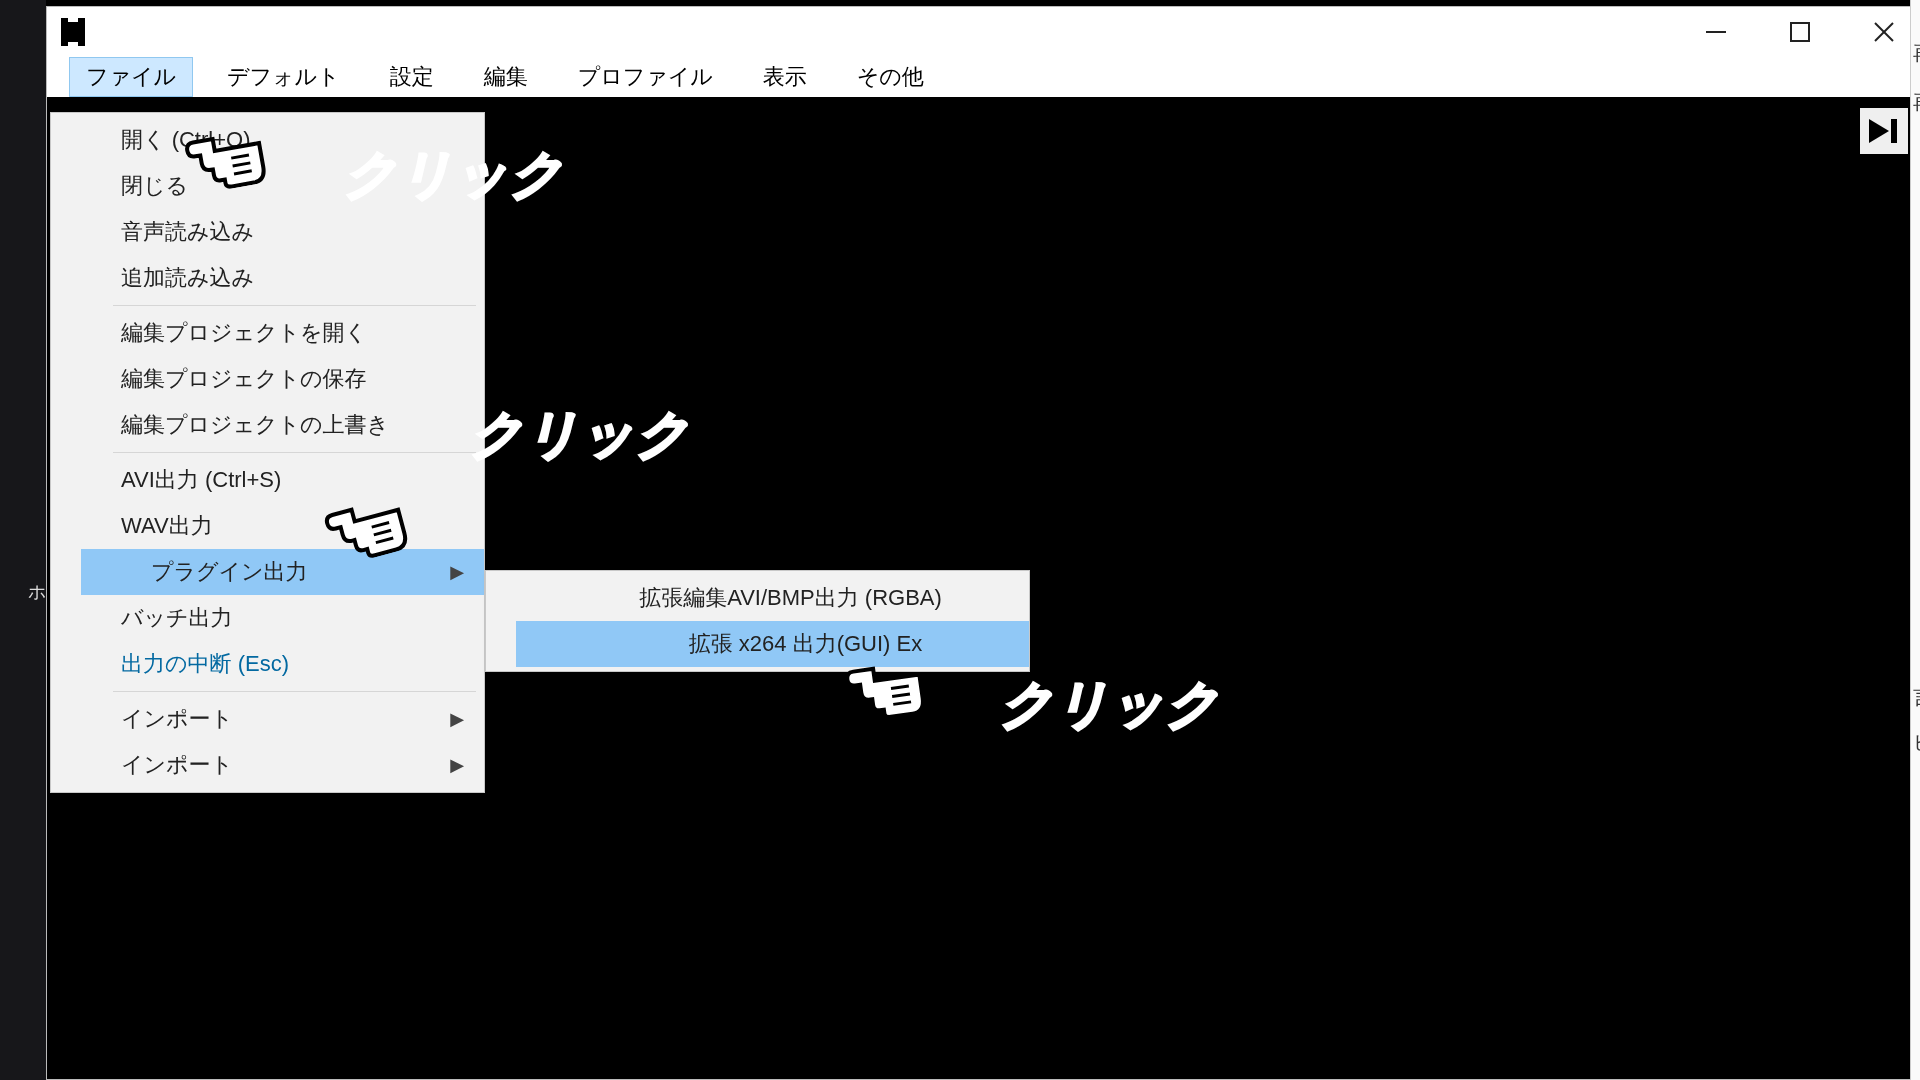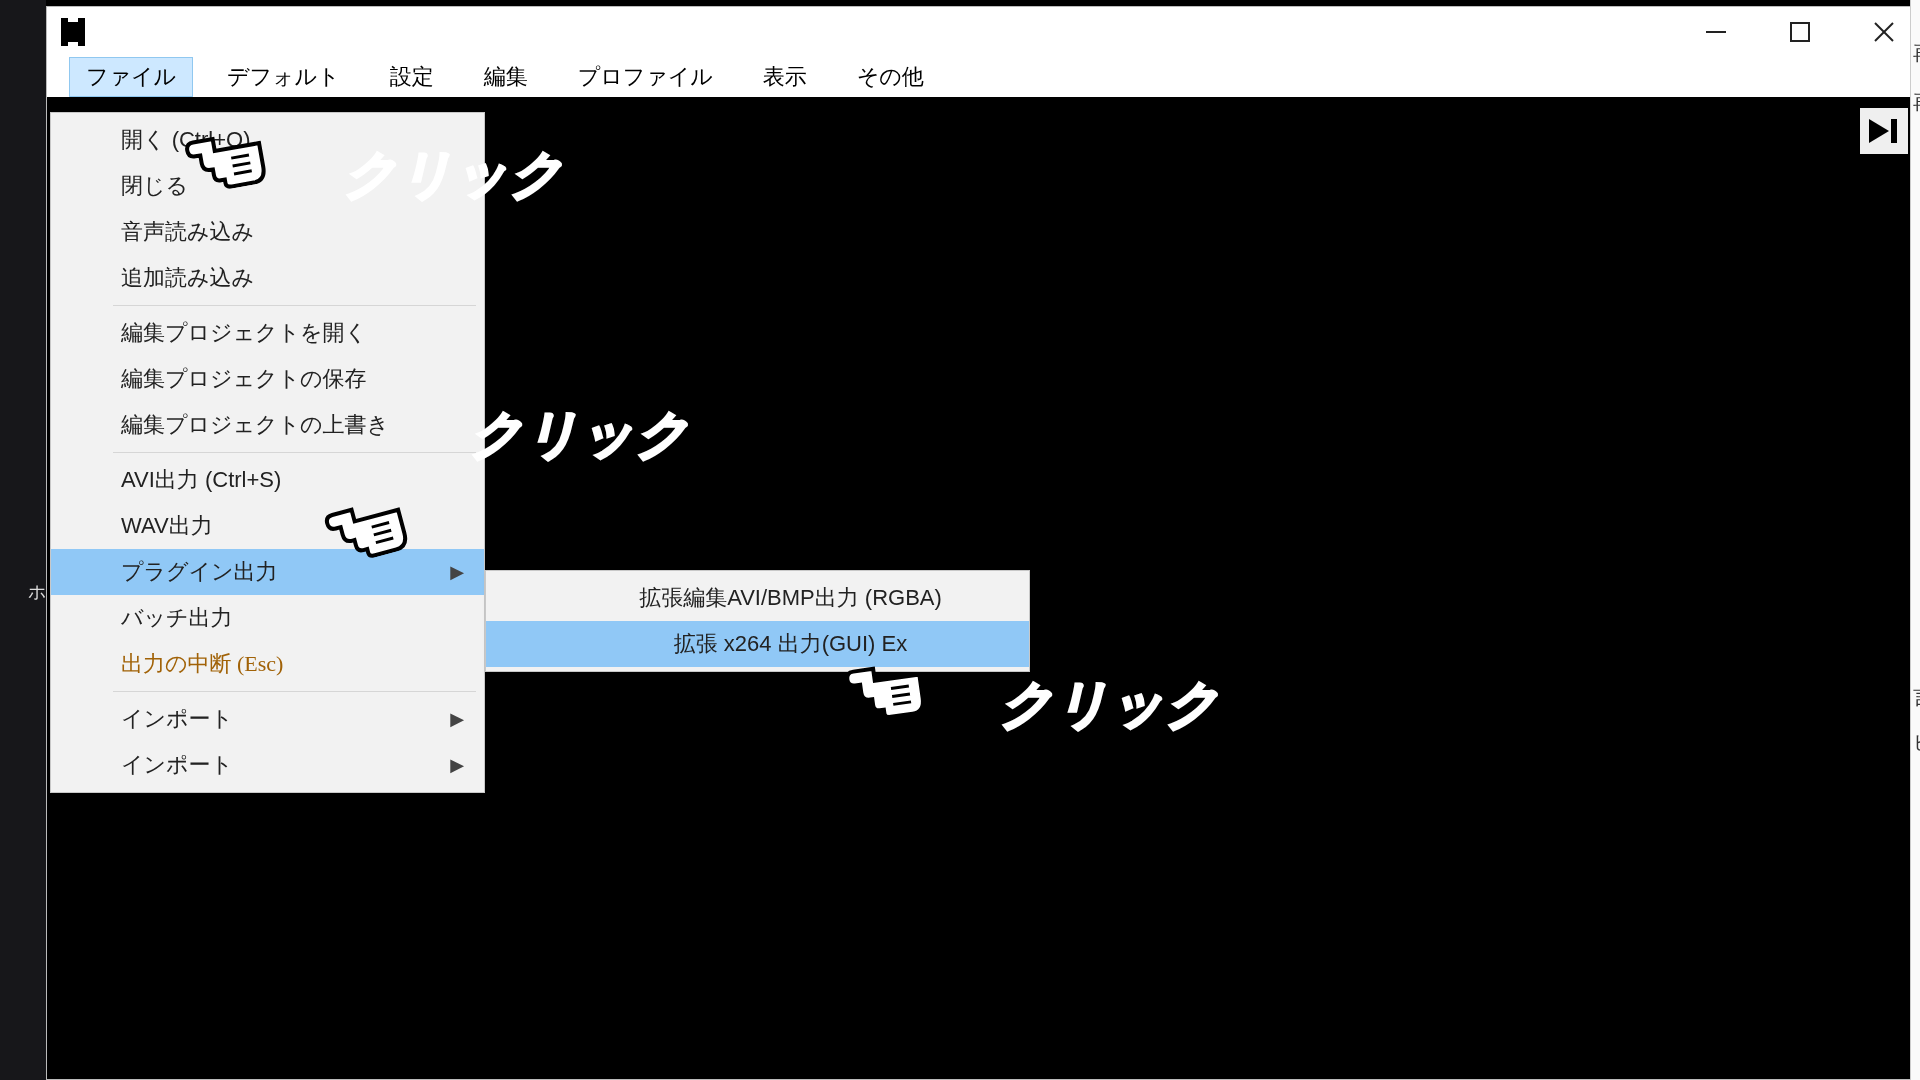--- a/index.html
+++ b/index.html
@@ -18,22 +18,22 @@
 .menubar { display: flex; gap: 2px; padding: 0 6px; height: 40px; align-items: stretch; }
 .menubar-item { padding: 6px 16px 6px 16px; font-size: 22px; display: flex; align-items: center; margin-left: 16px; }
 .menubar-item.active { background: #cde8ff; border: 1px solid #90c8f0; }
 .viewport { position: absolute; left: 0; right: 0; top: 90px; bottom: 0; background: #000; }
 .skip-btn { position: absolute; right: 10px; top: 10px; width: 50px; height: 48px; background: #efefef; border: 1px solid #000; display: flex; align-items: center; justify-content: center; }
 .skip-btn svg { display:block; }
 
 .dropdown { position: absolute; left: 50px; top: 112px; width: 435px; background: #f2f2f2; border: 1px solid #c8c8c8; box-shadow: 3px 3px 5px rgba(0,0,0,.25); padding: 4px 0; }
 .menu-leftbar { position: absolute; left: 0; top: 0; bottom: 0; width: 58px; background: #f2f2f2; }
 .menu-item { position: relative; padding: 8px 20px 8px 70px; font-size: 22px; color: #222; white-space: nowrap; display:flex; align-items:center; }
-.menu-item.disabled { color: #a16207; font-family: Liberation Serif, serif; }
-.menu-item.hi { background: #90c8f6; }
+.menu-item.disabled { color: #0369a1; }
+.menu-item.hi { background: #90c8f6; margin-left: 30px; }
 .menu-sep { height: 1px; background: #d6d6d6; margin: 4px 8px 4px 62px; }
 .menu-arrow { margin-left: auto; font-size: 18px; color: #444; }
 
 .submenu { position: absolute; left: 485px; top: 570px; width: 545px; background: #f2f2f2; border: 1px solid #c8c8c8; box-shadow: 3px 3px 5px rgba(0,0,0,.25); padding: 4px 0; }
 .submenu .menu-item { justify-content: center; padding-left: 96px; padding-right: 30px; }
 
 .annot { position: absolute; font-size: 52px; font-weight: 900; color: #e73a2f; -webkit-text-stroke: 3px #fff; font-style: italic; letter-spacing: 2px; white-space: nowrap; font-family: "Yu Gothic", "Hiragino Sans", sans-serif; margin-left: 44px; }
 .annot.a1 { left: 300px; top: 140px; }
 .annot.a2 { left: 426px; top: 400px; }
 .annot.a3 { left: 956px; top: 670px; }

